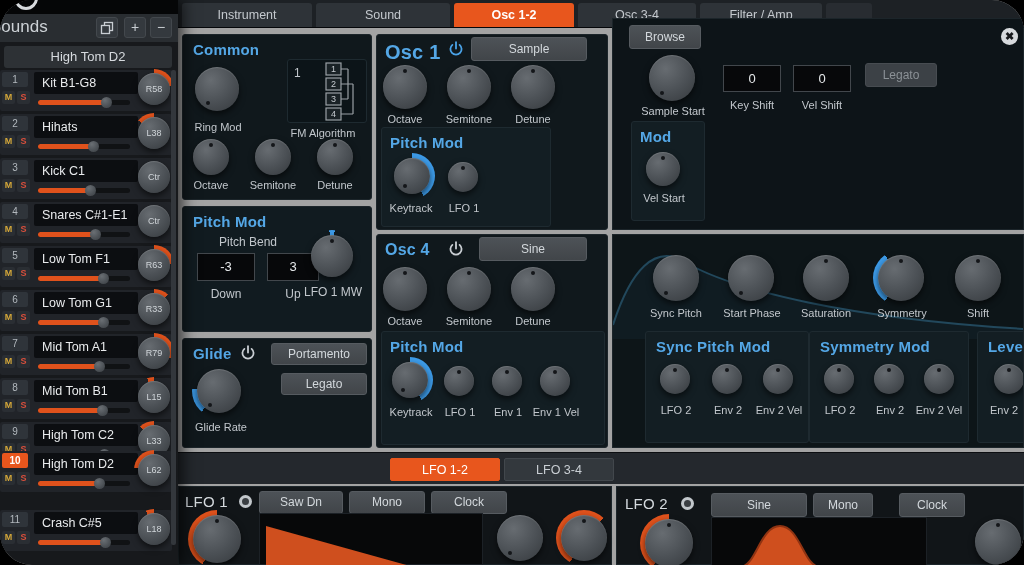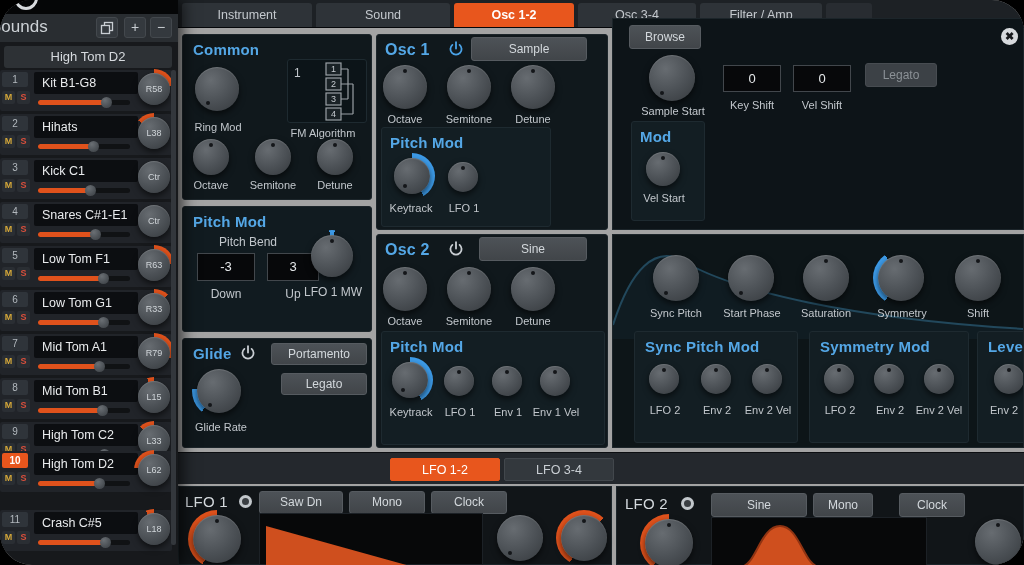--- a/index.html
+++ b/index.html
@@ -174,21 +174,21 @@
     <div class="btn" style="left:98px;top:34px;width:86px;height:22px;line-height:20px">Legato</div>
     <div class="knob k44" style="left:14px;top:30px;--a0:-140deg;--sw:55deg;--ac:#3d9be8">
       <i class="ring"></i>
         <i class="cap"></i>
         <i class="dot bl"></i>
       </div>
     <div class="lbl" style="left:-4px;top:82px;width:84px">Glide Rate</div>
   </div>
 
   <div class="panel" style="left:376px;top:34px;width:232px;height:196px">
-    <div class="hdr" style="left:8px;top:6px;font-size:16px">Osc 1</div>
+    <div class="hdr" style="left:8px;top:6px;font-size:20px">Osc 1</div>
     <svg class="pwr" style="left:70px;top:5px;color:#4aa3e8" viewBox="0 0 20 20">
       <path d="M10 2.5v7" stroke="currentColor" stroke-width="2" stroke-linecap="round" fill="none"></path>
       <path d="M6 5.4a6.2 6.2 0 1 0 8 0" fill="none" stroke="currentColor" stroke-width="2" stroke-linecap="round"></path>
     </svg>
     <div class="btn" style="left:94px;top:2px;width:116px;height:24px;line-height:22px">Sample</div>
     <div class="knob k44" style="left:6px;top:30px">
         <i class="ring"></i>
         <i class="cap"></i>
         <i class="dot"></i>
       </div>
@@ -216,21 +216,21 @@
           <i class="ring"></i>
           <i class="cap"></i>
           <i class="dot"></i>
         </div>
       <div class="lbl" style="left:-2px;top:74px;width:62px">Keytrack</div>
       <div class="lbl" style="left:62px;top:74px;width:40px">LFO 1</div>
     </div>
   </div>
 
   <div class="panel" style="left:376px;top:234px;width:232px;height:214px">
-    <div class="hdr" style="left:8px;top:6px;font-size:16px">Osc 2</div>
+    <div class="hdr" style="left:8px;top:6px;font-size:16px">Osc 4</div>
     <svg class="pwr" style="left:70px;top:5px;color:#c9ced3" viewBox="0 0 20 20">
       <path d="M10 2.5v7" stroke="currentColor" stroke-width="2" stroke-linecap="round" fill="none"></path>
       <path d="M6 5.4a6.2 6.2 0 1 0 8 0" fill="none" stroke="currentColor" stroke-width="2" stroke-linecap="round"></path>
     </svg>
     <div class="btn" style="left:102px;top:2px;width:108px;height:24px;line-height:22px">Sine</div>
     <div class="knob k44" style="left:6px;top:32px">
         <i class="ring"></i>
         <i class="cap"></i>
         <i class="dot"></i>
       </div>
@@ -330,21 +330,21 @@
         <i class="ring"></i>
         <i class="cap"></i>
         <i class="dot"></i>
       </div>
     <div class="lbl" style="left:26px;top:72px;width:74px">Sync Pitch</div>
     <div class="lbl" style="left:102px;top:72px;width:74px">Start Phase</div>
     <div class="lbl" style="left:178px;top:72px;width:70px">Saturation</div>
     <div class="lbl" style="left:254px;top:72px;width:70px">Symmetry</div>
     <div class="lbl" style="left:338px;top:72px;width:54px">Shift</div>
 
-    <div class="sub" style="left:21px;top:96px;width:164px;height:112px">
+    <div class="sub" style="left:32px;top:96px;width:164px;height:112px">
       <div class="hdr" style="left:10px;top:6px">Sync Pitch Mod</div>
       <div class="knob k30" style="left:14px;top:32px">
           <i class="ring"></i>
           <i class="cap"></i>
           <i class="dot"></i>
         </div>
       <div class="knob k30" style="left:66px;top:32px">
           <i class="ring"></i>
           <i class="cap"></i>
           <i class="dot"></i>

